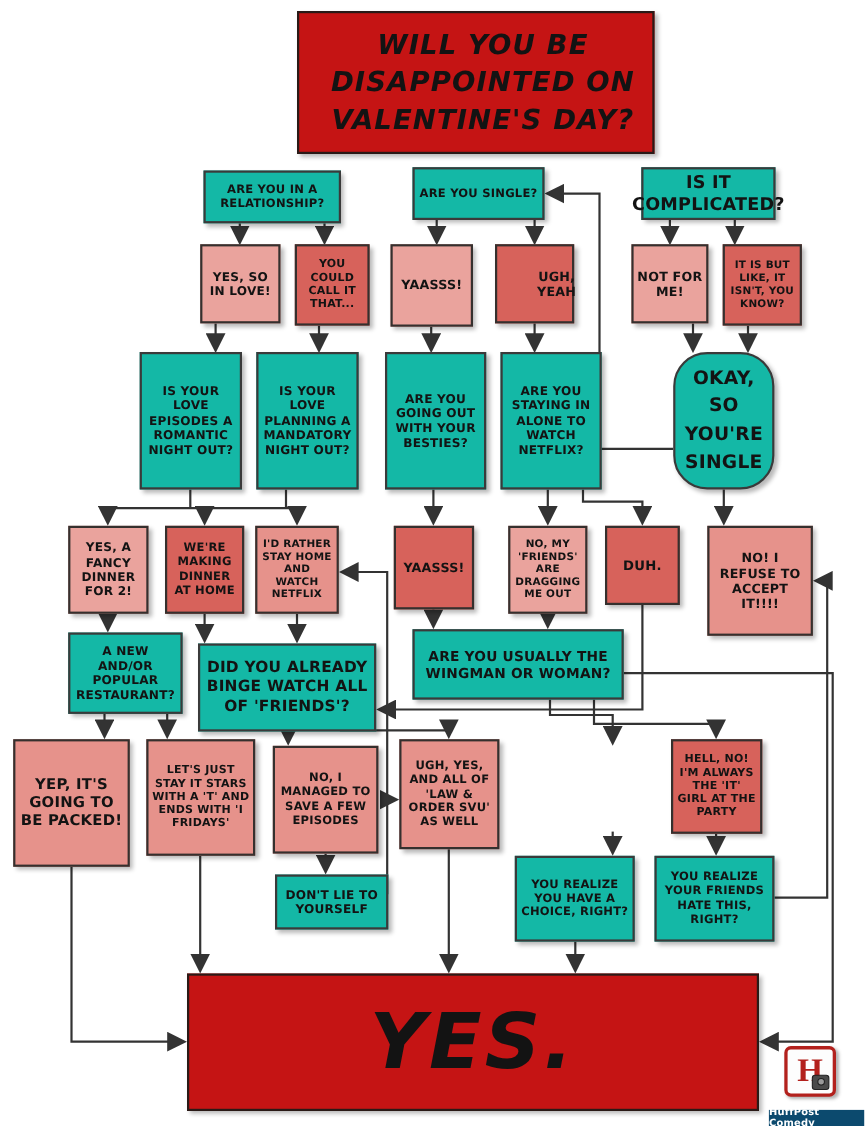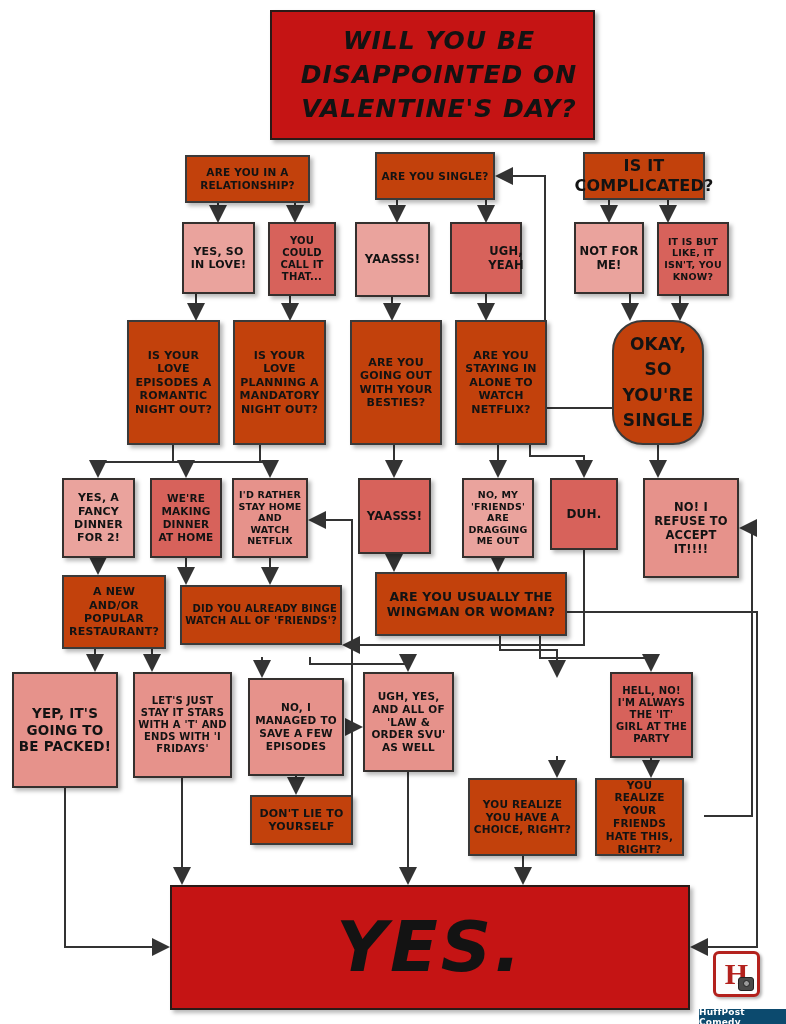--- a/index.html
+++ b/index.html
@@ -7,21 +7,21 @@
     position:relative;width:786px;height:1024px;background:#ffffff;
     font-family:"DejaVu Sans","Liberation Sans",sans-serif;overflow:hidden;
   }
   #wires{position:absolute;left:0;top:0;z-index:1;}
   .node{
     position:absolute;z-index:2;display:flex;align-items:center;justify-content:center;
     text-align:center;font-weight:700;color:#131313;line-height:1.22;
     border:2px solid #35302e;box-sizing:border-box;padding:3px;
     box-shadow:3px 3px 4px rgba(0,0,0,0.28);letter-spacing:0.2px;
   }
-  .gray{background:#c2410c;border-color:#3a3a3a;}
+  .gray{background:#14b8a6;border-color:#3a3a3a;}
   .light{background:#eaa39d;}
   .mid{background:#e6928b;}
   .dark{background:#d7625b;}
   .red{background:#c51414;border-color:#2a1a17;}
   .title{font-size:25px;font-style:italic;letter-spacing:1px;line-height:1.35;padding-left:16px;}
   .bigyes{font-size:70px;font-style:italic;letter-spacing:3px;}
   .okay{font-size:17px;line-height:1.5;}
   #logo{
     position:absolute;z-index:3;left:713px;top:951px;width:47px;height:46px;
     background:#fdfdfd;border:3px solid #b3211d;border-radius:6px;box-sizing:border-box;
@@ -125,32 +125,32 @@
 
   <div class="node light" style="left:62px;top:478px;width:73px;height:80px;font-size:11px;">YES, A FANCY DINNER FOR 2!</div>
   <div class="node dark" style="left:150px;top:478px;width:72px;height:80px;font-size:10.5px;">WE'RE MAKING DINNER AT HOME</div>
   <div class="node mid" style="left:232px;top:478px;width:76px;height:80px;font-size:9.5px;">I'D RATHER STAY HOME AND WATCH NETFLIX</div>
   <div class="node dark" style="left:358px;top:478px;width:73px;height:76px;font-size:11.5px;">YAASSS!</div>
   <div class="node light" style="left:462px;top:478px;width:72px;height:80px;font-size:9.5px;">NO, MY 'FRIENDS' ARE DRAGGING ME OUT</div>
   <div class="node dark" style="left:550px;top:478px;width:68px;height:72px;font-size:12px;">DUH.</div>
   <div class="node mid" style="left:643px;top:478px;width:96px;height:100px;font-size:11.5px;">NO! I REFUSE TO ACCEPT IT!!!!</div>
 
   <div class="node gray" style="left:62px;top:575px;width:104px;height:74px;font-size:11px;">A NEW AND/OR POPULAR RESTAURANT?</div>
-  <div class="node gray" style="left:180px;top:585px;width:162px;height:60px;font-size:10px;text-align:right;">DID YOU ALREADY BINGE WATCH ALL OF 'FRIENDS'?</div>
+  <div class="node gray" style="left:180px;top:585px;width:162px;height:80px;font-size:14px;">DID YOU ALREADY BINGE WATCH ALL OF 'FRIENDS'?</div>
   <div class="node gray" style="left:375px;top:572px;width:192px;height:64px;font-size:12.5px;">ARE YOU USUALLY THE WINGMAN OR WOMAN?</div>
 
   <div class="node mid" style="left:12px;top:672px;width:106px;height:116px;font-size:13.5px;">YEP, IT'S GOING TO BE PACKED!</div>
   <div class="node mid" style="left:133px;top:672px;width:99px;height:106px;font-size:10px;">LET'S JUST STAY IT STARS WITH A 'T' AND ENDS WITH 'I FRIDAYS'</div>
   <div class="node mid" style="left:248px;top:678px;width:96px;height:98px;font-size:10.5px;">NO, I MANAGED TO SAVE A FEW EPISODES</div>
   <div class="node mid" style="left:363px;top:672px;width:91px;height:100px;font-size:10.5px;">UGH, YES, AND ALL OF 'LAW &amp; ORDER SVU' AS WELL</div>
   <div class="node dark" style="left:610px;top:672px;width:83px;height:86px;font-size:10px;">HELL, NO! I'M ALWAYS THE 'IT' GIRL AT THE PARTY</div>
 
   <div class="node gray" style="left:230px;top:795px;width:103px;height:50px;font-size:11px;margin-left:20px;">DON'T LIE TO YOURSELF</div>
   <div class="node gray" style="left:468px;top:778px;width:109px;height:78px;font-size:10.5px;">YOU REALIZE YOU HAVE A CHOICE, RIGHT?</div>
-  <div class="node gray" style="left:595px;top:778px;width:89px;height:78px;font-size:10.5px;">YOU REALIZE YOUR FRIENDS HATE THIS, RIGHT?</div>
+  <div class="node gray" style="left:595px;top:778px;width:109px;height:78px;font-size:10.5px;">YOU REALIZE YOUR FRIENDS HATE THIS, RIGHT?</div>
 
   <div class="node red bigyes" style="left:170px;top:885px;width:520px;height:125px;">YES.</div>
 
   <div id="logo">
     <span>H</span>
     <span id="camera"></span>
   </div>
   <div id="creditbar">
     <span>HuffPost Comedy</span>
   </div>

